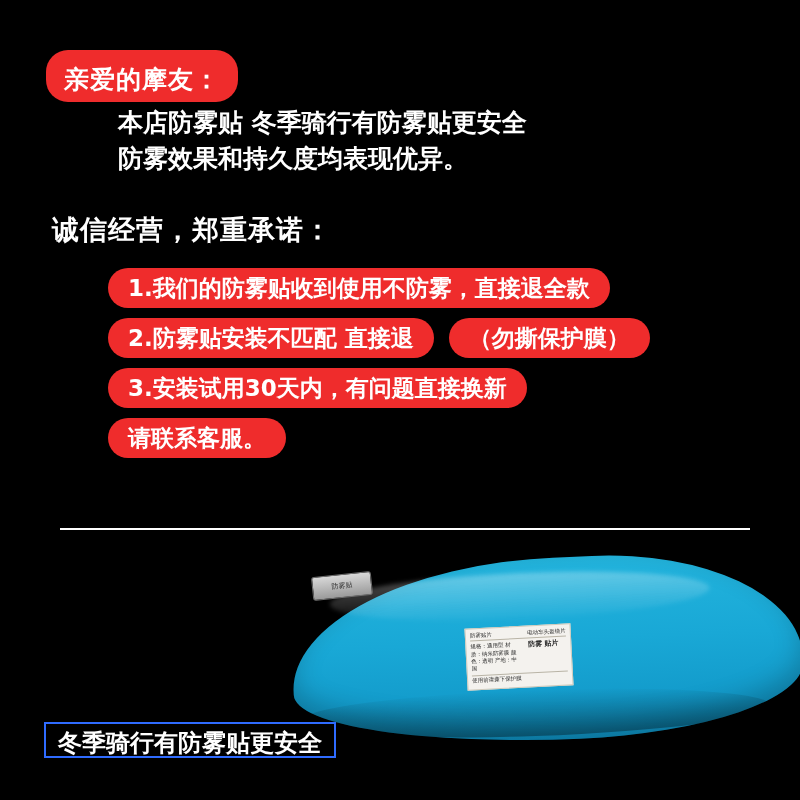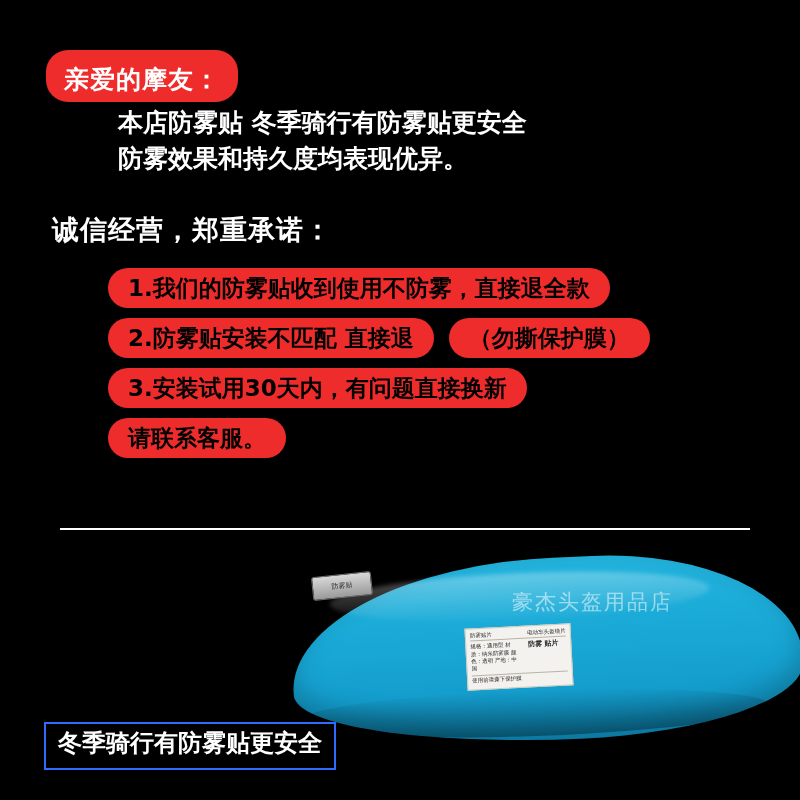--- a/index.html
+++ b/index.html
@@ -72,21 +72,21 @@
     position: relative;
     height: 44px;
     margin-bottom: 6px;
     white-space: nowrap;
   }
   .pill {
     display: inline-block;
     vertical-align: top;
     background: #ef2c2c;
     border-radius: 22px;
-    color: #000000;
+    color: #ffffff;
     font-size: 23px;
     font-weight: bold;
     line-height: 40px;
     height: 40px;
     padding: 0 20px;
     white-space: nowrap;
     box-sizing: border-box;
   }
   .pill.small-gap { margin-left: 10px; }
 
@@ -218,21 +218,21 @@
     color: #ffffff;
     line-height: 1.5;
     white-space: nowrap;
   }
 
   
   .bottom-banner {
     position: absolute;
     left: 44px;
     top: 722px;
-    padding: 6px 12px 12px 12px;
+    padding: 6px 12px 0 12px;
     border: 2px solid #2f6bff;
     background: rgba(0,0,0,0.35);
     color: #ffffff;
     font-size: 24px;
     font-weight: bold;
     white-space: nowrap;
     line-height: 1.1;
   }
 </style>
 </head>
@@ -291,21 +291,20 @@
         <div class="c1">规格：通用型
 材质：纳米防雾膜
 颜色：透明
 产地：中国</div>
         <div class="c2">防雾
 贴片</div>
       </div>
       <div class="ls-bottom">使用前请撕下保护膜</div>
     </div>
 
-    <div class="watermark">豪杰头盔用品店</div>
 
     <div class="photo-caption">
     </div>
 
   </div>
 
   <div class="bottom-banner">冬季骑行有防雾贴更安全</div>
 
 </div>
 

